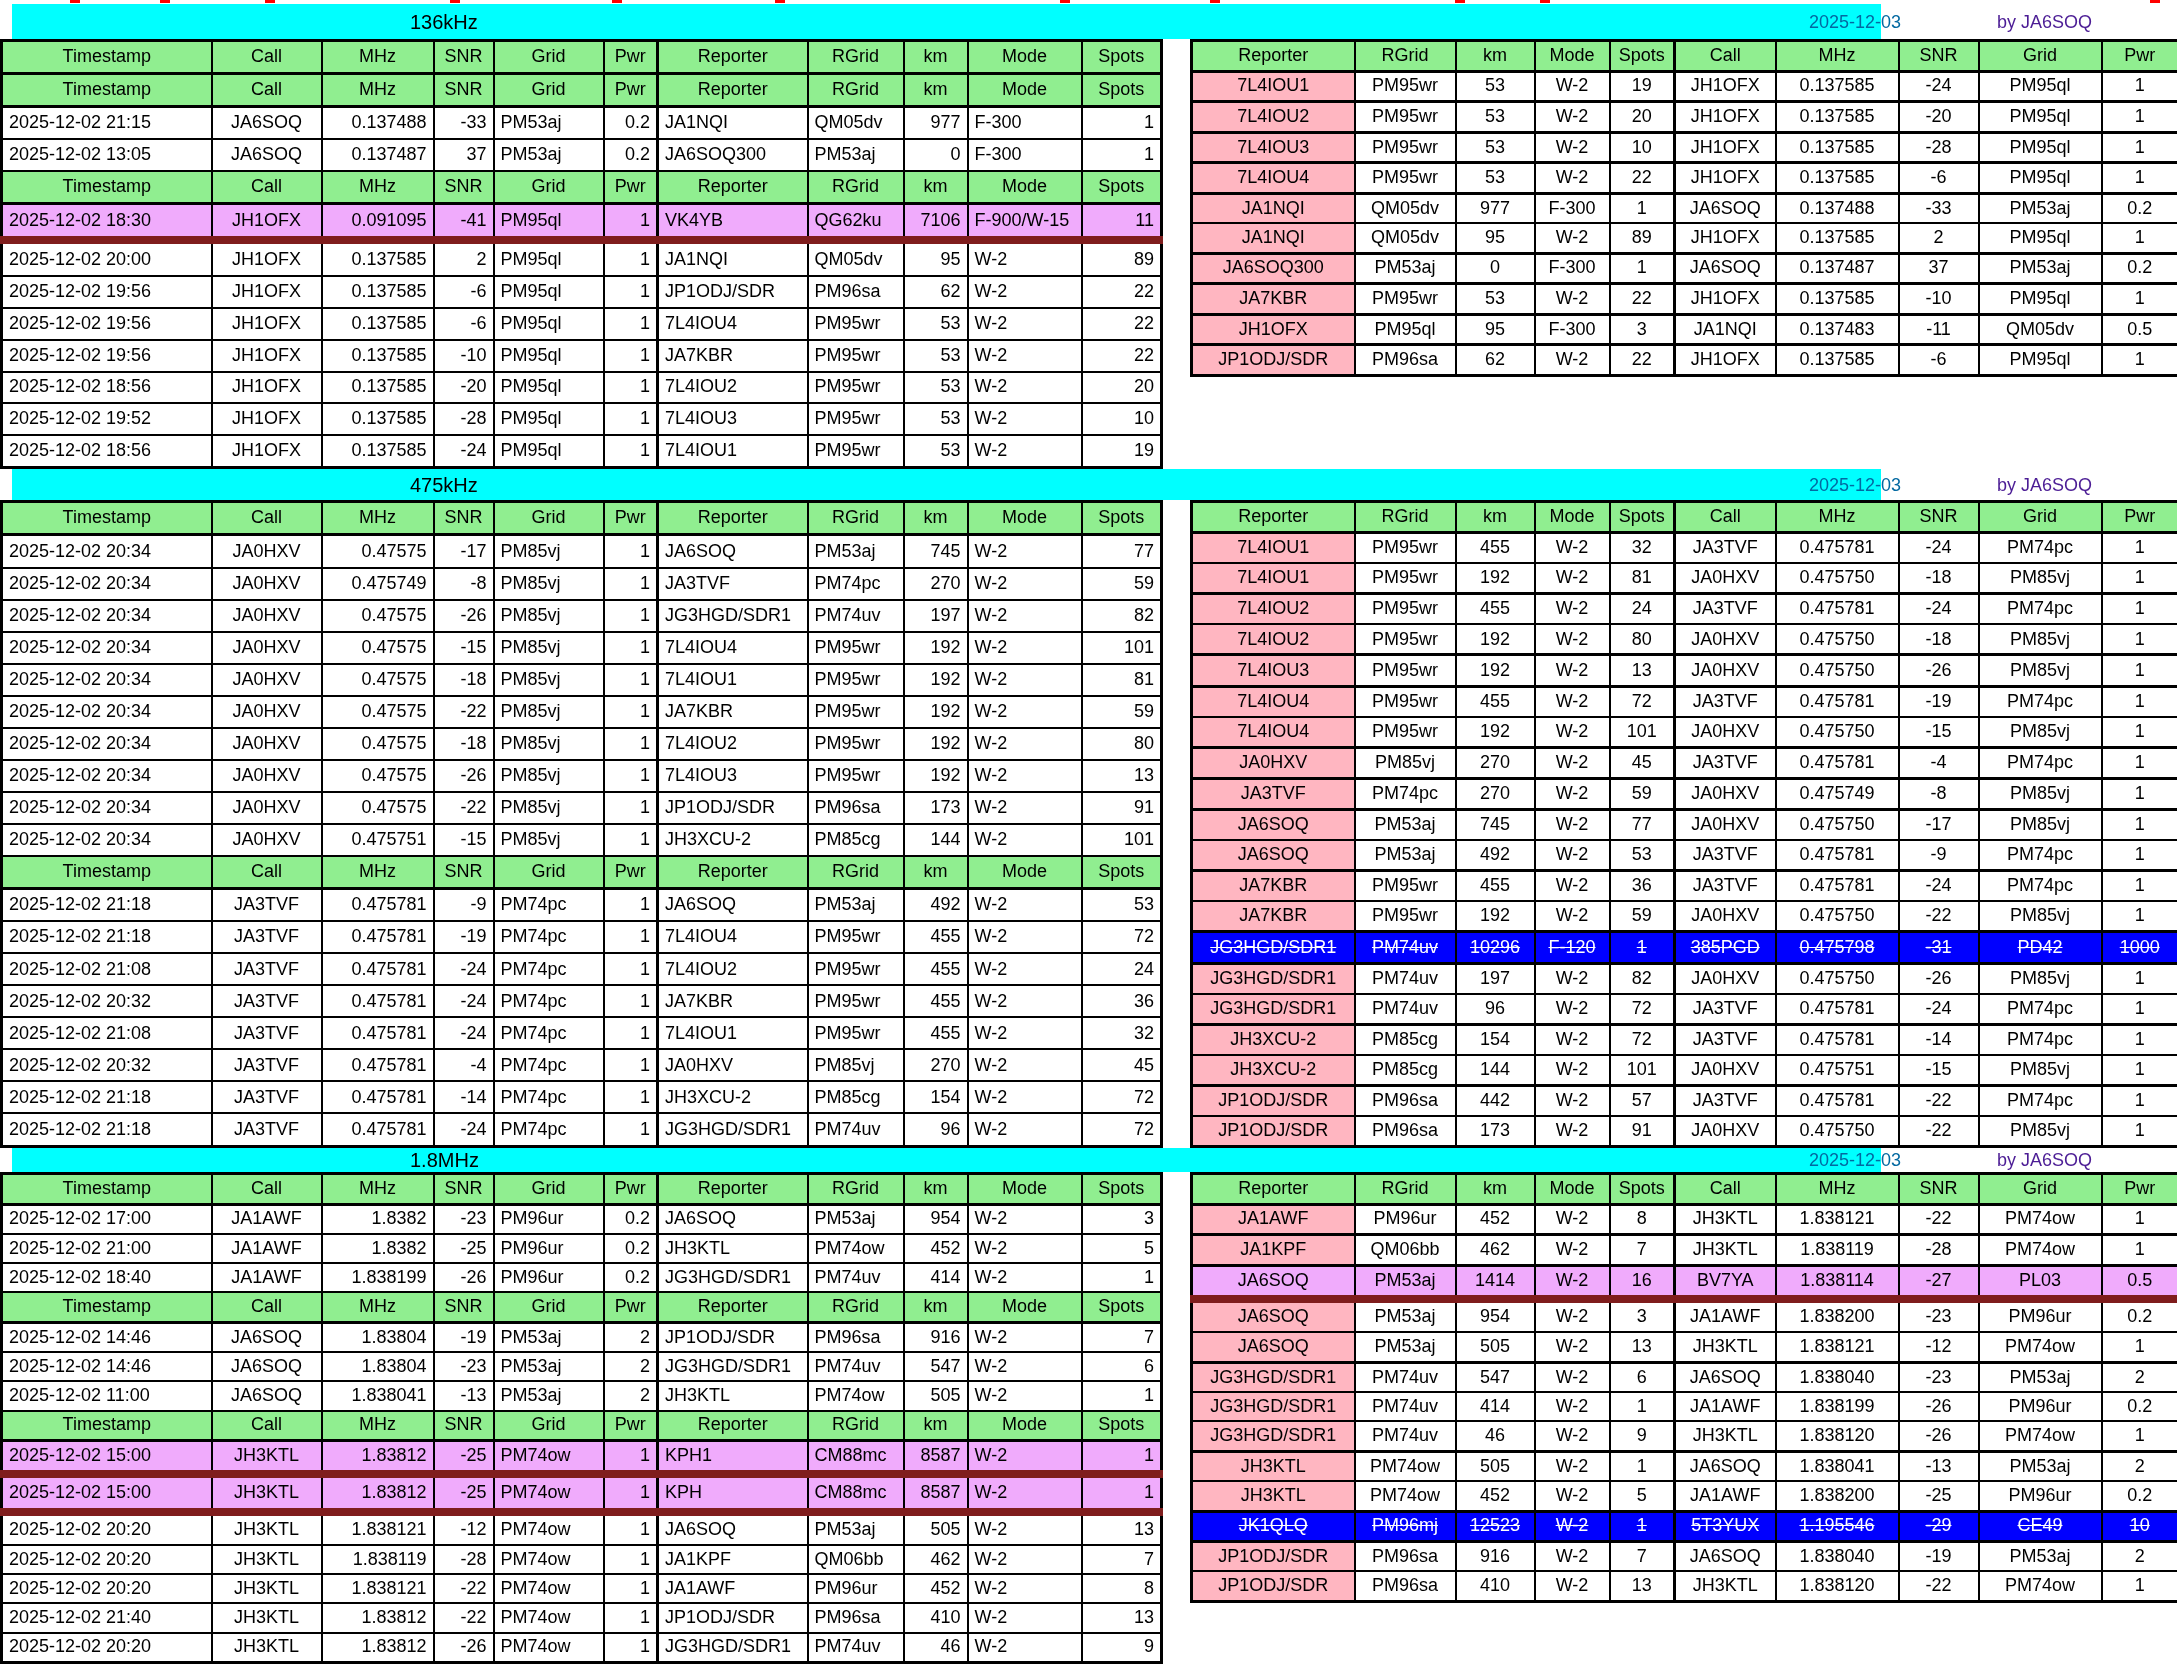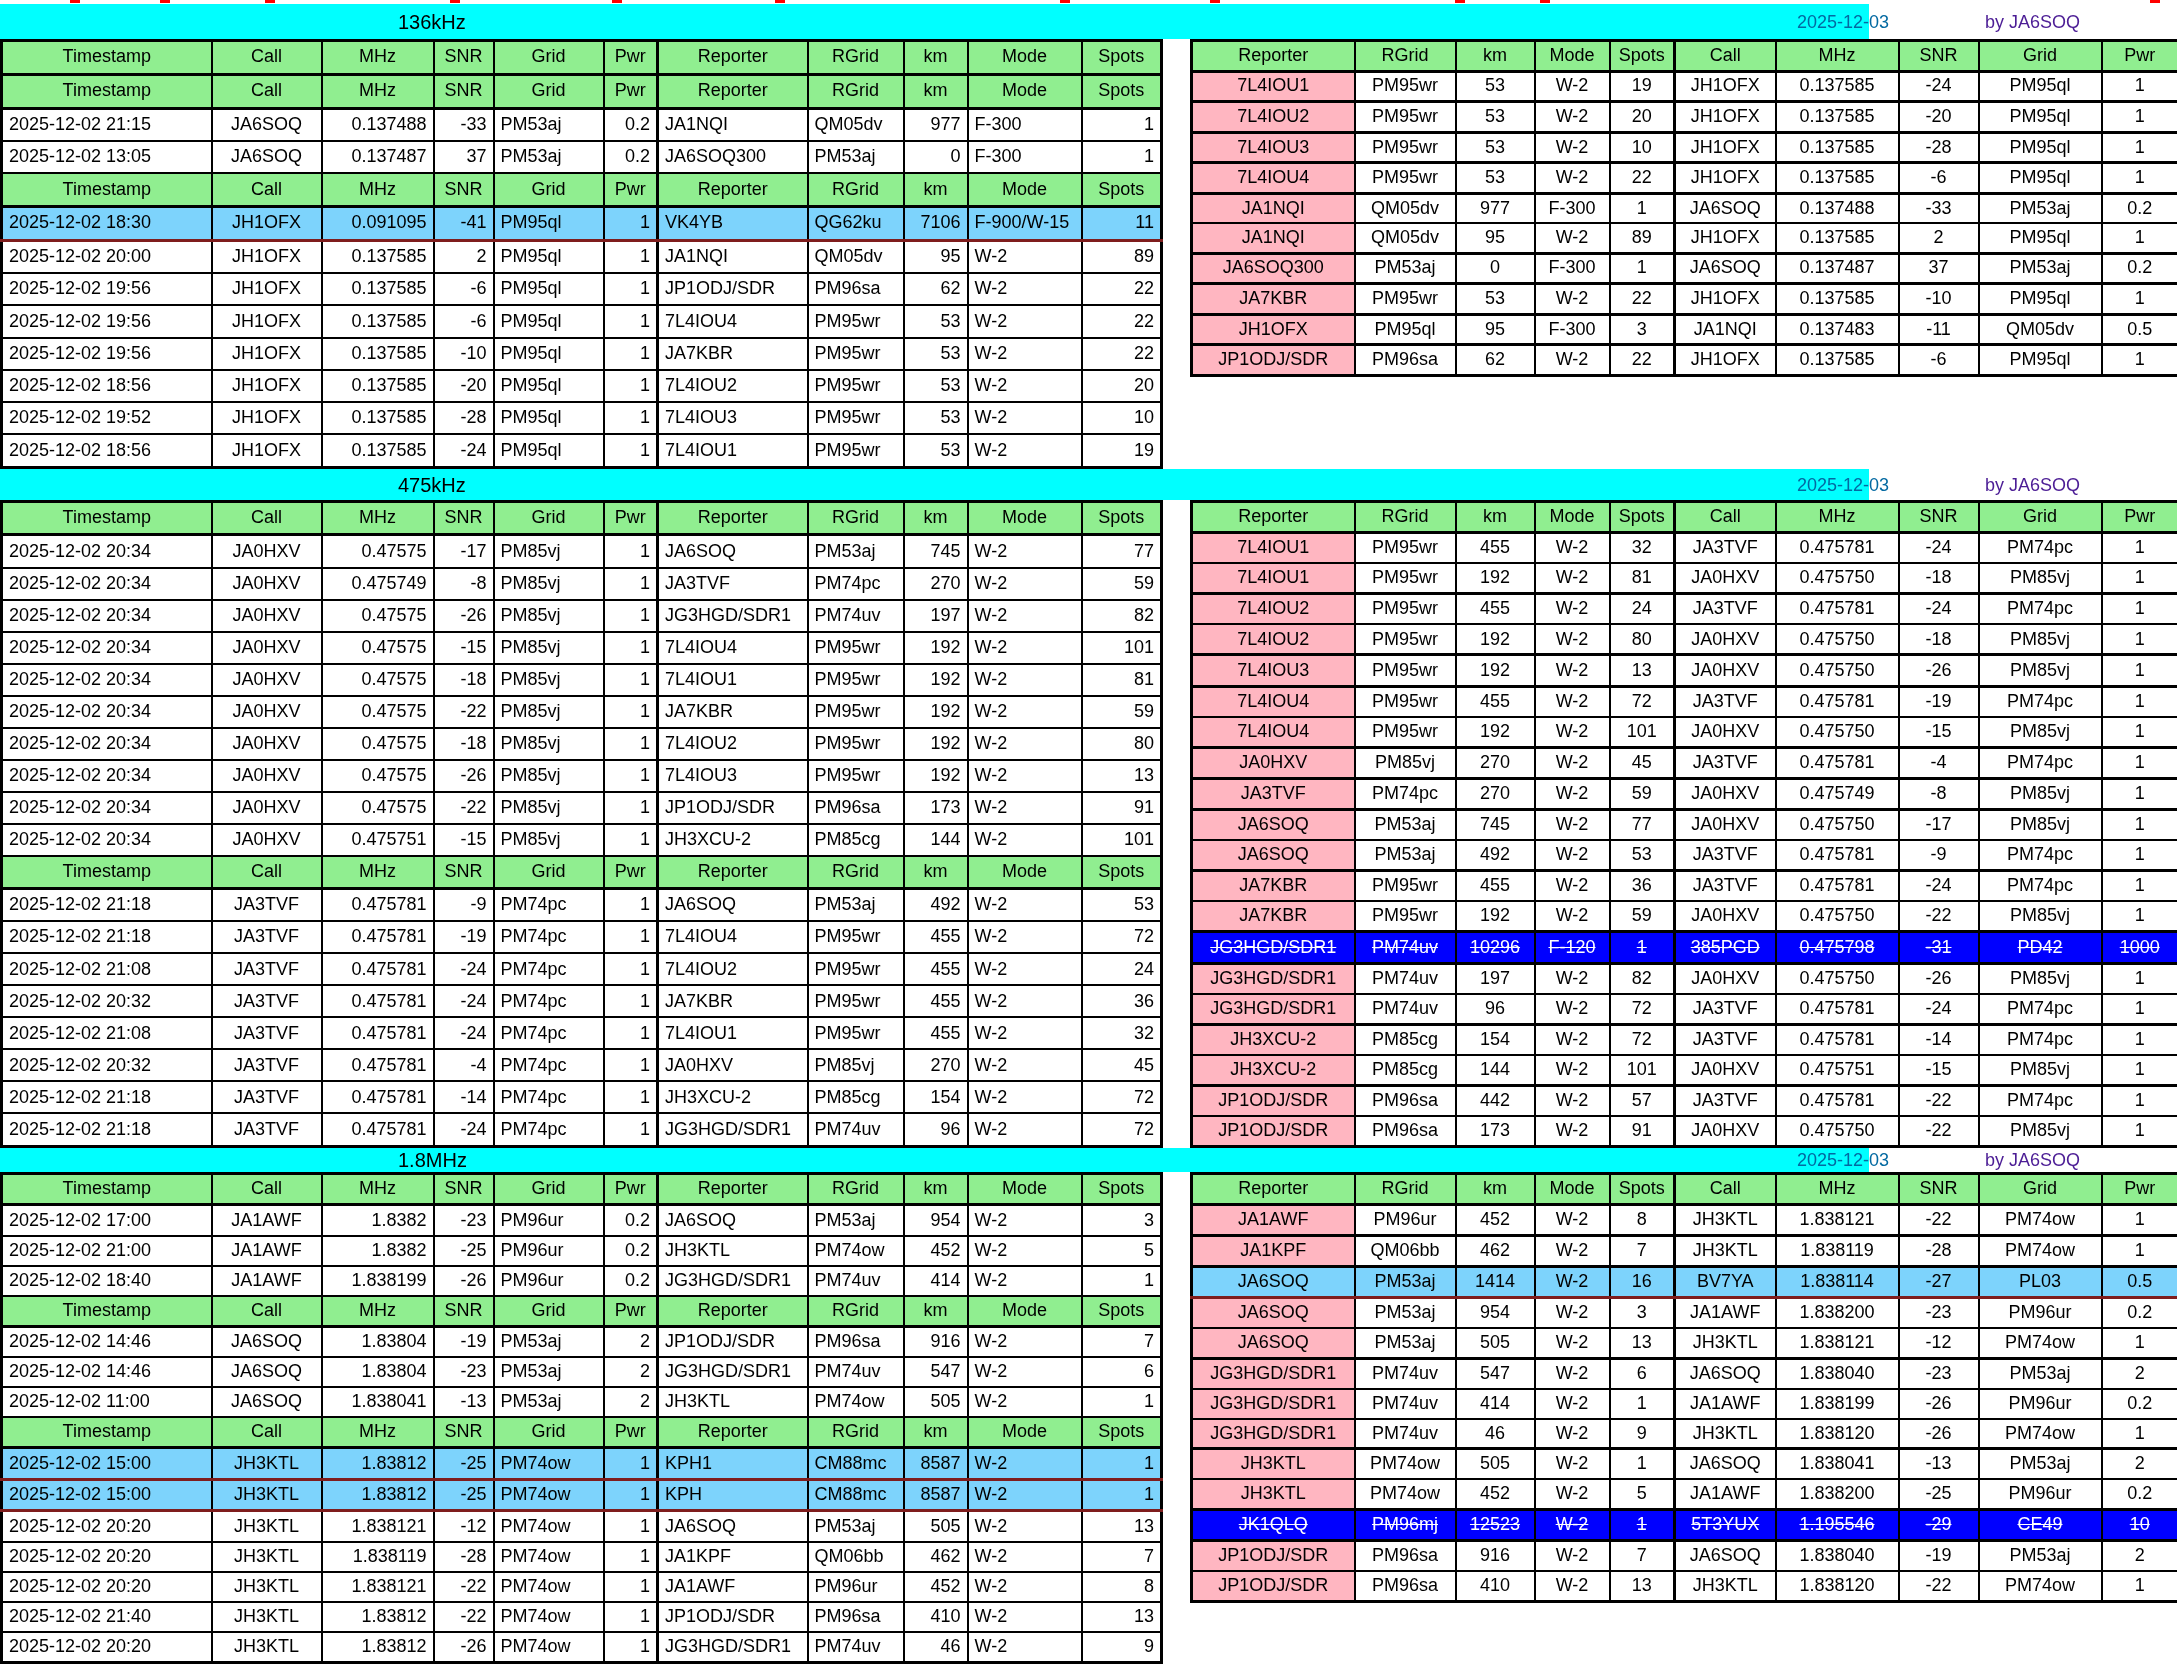--- a/index.html
+++ b/index.html
@@ -2,37 +2,37 @@
 <html><head>
 <meta charset="utf-8">
 <style>
   html,body{margin:0;padding:0;}
   body{
     width:2177px;height:1664px;position:relative;background:#ffffff;
     font-family:"Liberation Sans", sans-serif;color:#000;overflow:hidden;
   }
   .topstrip{position:absolute;left:0;top:0;width:2177px;height:4px;background:#fff;}
   .tick{position:absolute;top:0;height:3px;width:10px;background:#ff0000;}
-  .band{position:absolute;left:0;width:1869px;background:#00ffff;}
+  .band{position:absolute;left:12px;width:1869px;background:#00ffff;}
   .band-label{position:absolute;left:398px;top:50%;transform:translateY(-50%);font-size:20px;white-space:nowrap;}
   .band-date{position:absolute;left:1797px;top:50%;transform:translateY(-50%);font-size:18px;color:#0369a1;white-space:nowrap;}
   .band-by{position:absolute;left:1985px;top:50%;transform:translateY(-50%);font-size:18px;color:#4c1d95;white-space:nowrap;}
   table.tbl{position:absolute;border-collapse:collapse;table-layout:fixed;border:3px solid #000;background:#fff;}
   .tbl td,.tbl th{
     border:2px solid #000;font-size:18px;font-weight:normal;
     padding:0 4px;overflow:hidden;white-space:nowrap;line-height:1.1;
   }
   .tbl th{background:#90ee90;text-align:center;}
   tr.h th{border-bottom:3px solid #000;}
   td.al{text-align:left;padding-left:6px;}
   td.ar{text-align:right;padding-right:6px;}
   td.ac{text-align:center;}
   td.dv,th.dv{border-left:3px solid #000;}
   td.pink{background:#ffb6c1;}
-  tr.y td{background:#7dd3fc;border-top:3px solid #000;border-bottom:3px solid #7f1d1d;}
+  tr.y td{background:#f0abfc;border-top:3px solid #000;border-bottom:8px solid #7f1d1d;}
   tr.b td{background:#0000ff;color:#ffffff;text-decoration:line-through;border-top:3px solid #000;border-bottom:3px solid #000;}
   tr.grp td{border-top:3px solid #000;}
 </style>
 </head>
 <body>
 
 <div class="topstrip">
     <div class="tick" style="left: 70px;"></div>
     <div class="tick" style="left: 160px;"></div>
     <div class="tick" style="left: 265px;"></div>

